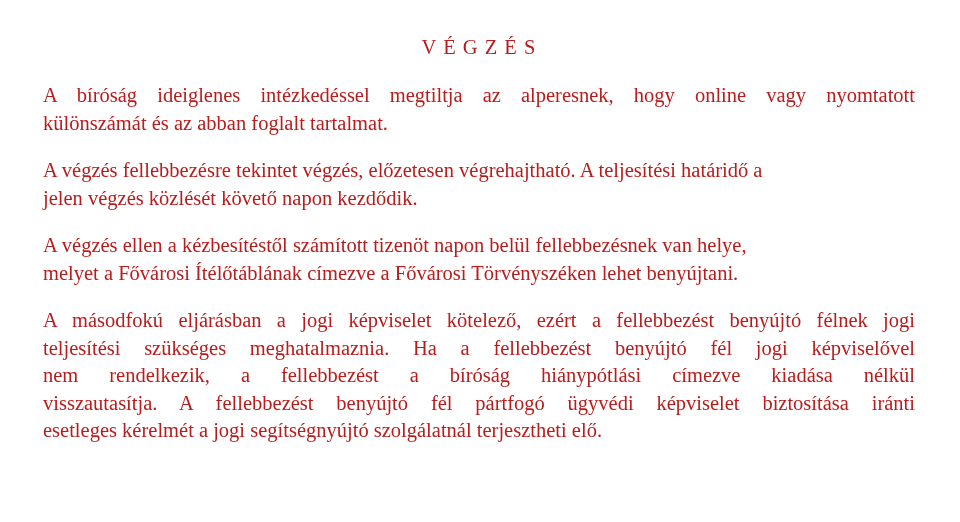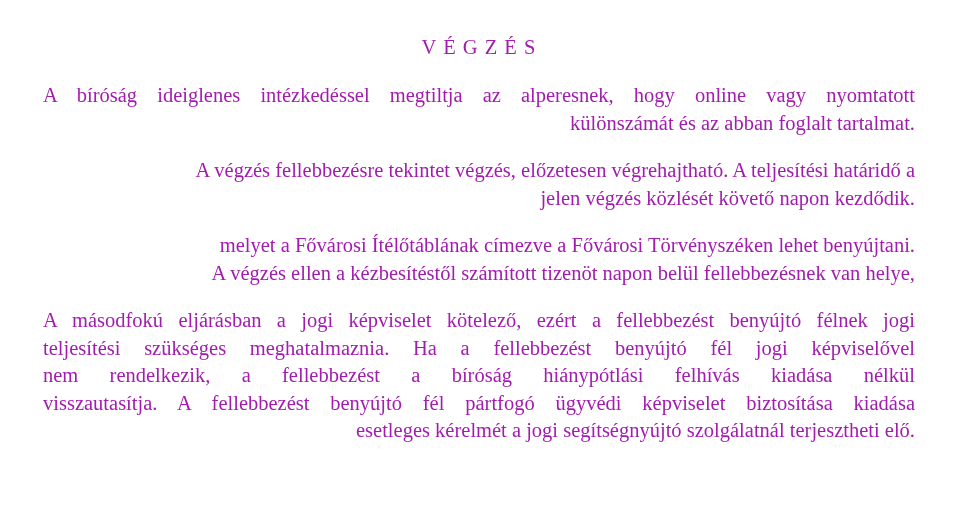--- a/index.html
+++ b/index.html
@@ -11,40 +11,40 @@
     width: 960px;
     height: 522px;
     overflow: hidden;
   }
   .page {
     box-sizing: border-box;
     width: 960px;
     height: 522px;
     padding: 33px 45px 0 43px;
     background: #ffffff;
-    color: #a21caf;
+    color: #b91c1c;
     font-family: "Liberation Serif", "DejaVu Serif", serif;
     font-size: 20.5px;
     filter: blur(0.3px);
   }
   .doc-title {
     text-align: center;
     line-height: 29px;
     letter-spacing: 1px;
     font-weight: normal;
     font-size: 20.5px;
     margin: 0;
   }
   .para {
     margin: 20px 0 0 0;
   }
   .line {
     display: block;
     line-height: 27.5px;
-    text-align: right;
+    text-align: left;
     white-space: normal;
   }
   .line.stretch {
     text-align: justify;
     text-align-last: justify;
   }
 </style>
 </head>
 <body>
 
@@ -56,25 +56,25 @@
     <span class="line stretch">A bíróság ideiglenes intézkedéssel megtiltja az alperesnek, hogy online vagy nyomtatott</span>
     <span class="line">különszámát és az abban foglalt tartalmat.</span>
   </div>
 
   <div class="para">
     <span class="line">A végzés fellebbezésre tekintet végzés, előzetesen végrehajtható. A teljesítési határidő a</span>
     <span class="line">jelen végzés közlését követő napon kezdődik.</span>
   </div>
 
   <div class="para">
+    <span class="line">A végzés ellen a kézbesítéstől számított tizenöt napon belül fellebbezésnek van helye,</span>
     <span class="line">melyet a Fővárosi Ítélőtáblának címezve a Fővárosi Törvényszéken lehet benyújtani.</span>
-    <span class="line">A végzés ellen a kézbesítéstől számított tizenöt napon belül fellebbezésnek van helye,</span>
   </div>
 
   <div class="para">
     <span class="line stretch">A másodfokú eljárásban a jogi képviselet kötelező, ezért a fellebbezést benyújtó félnek jogi</span>
     <span class="line stretch">teljesítési szükséges meghatalmaznia. Ha a fellebbezést benyújtó fél jogi képviselővel</span>
-    <span class="line stretch">nem rendelkezik, a fellebbezést a bíróság hiánypótlási felhívás kiadása nélkül</span>
-    <span class="line stretch">visszautasítja. A fellebbezést benyújtó fél pártfogó ügyvédi képviselet biztosítása kiadása</span>
+    <span class="line stretch">nem rendelkezik, a fellebbezést a bíróság hiánypótlási címezve kiadása nélkül</span>
+    <span class="line stretch">visszautasítja. A fellebbezést benyújtó fél pártfogó ügyvédi képviselet biztosítása iránti</span>
     <span class="line">esetleges kérelmét a jogi segítségnyújtó szolgálatnál terjesztheti elő.</span>
   </div>
 
 </div>
 
 </body></html>

